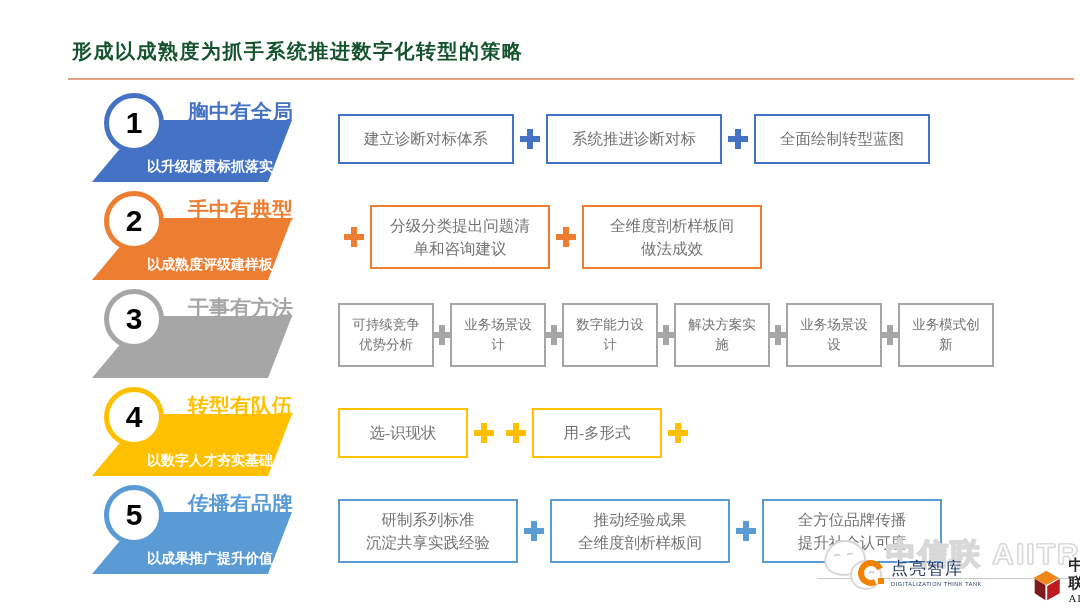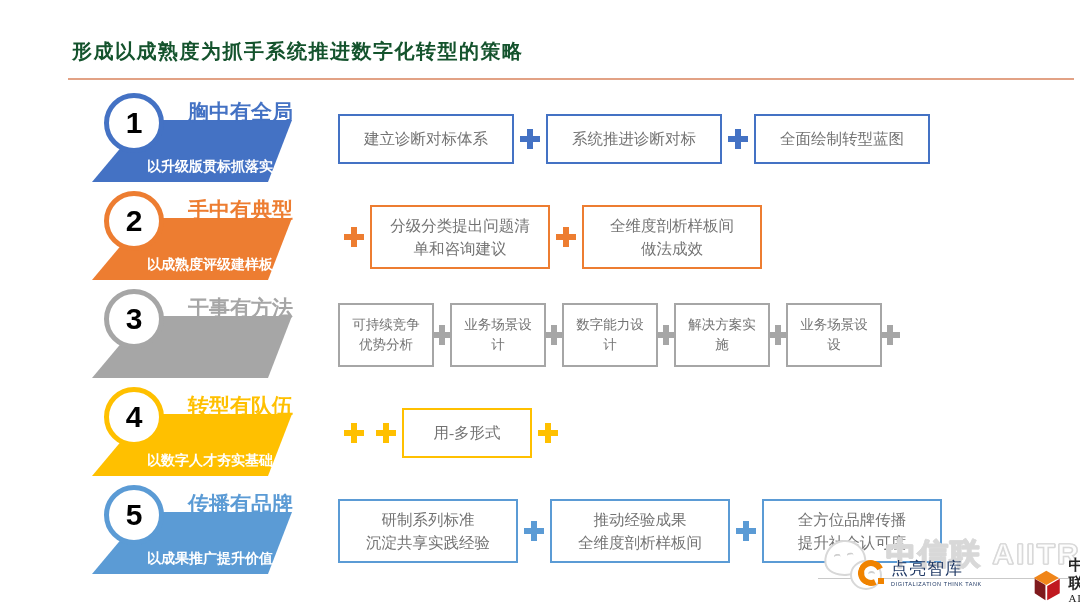--- a/index.html
+++ b/index.html
@@ -132,33 +132,36 @@
   <span class="plus"></span>
 <div class="box">数字能力设
 计</div>
   <span class="plus"></span>
 <div class="box">解决方案实
 施</div>
   <span class="plus"></span>
 <div class="box">业务场景设
 设</div>
   <span class="plus"></span>
+<div class="box">业务模式创
+新</div>
         </div>
   </div>
 
   <div class="row" style="--c: #FFC000; --bw: 130px; --bh: 50px; --fs: 15.5px; --pm: 6px;">
     <div class="banner">
       <div class="para"></div>
       <div class="circle">
         <span>4</span>
       </div>
       <div class="heading">转型有队伍</div>
       <div class="blabel">以数字人才夯实基础</div>
     </div>
     <div class="items">
+          <div class="box">选-识现状</div>
   <span class="plus"></span>
   <span class="plus"></span>
 <div class="box">用-多形式</div>
   <span class="plus"></span>
         </div>
   </div>
 
   <div class="row" style="--c: #5B9BD5; --bw: 180px; --bh: 64px; --fs: 15.5px; --pm: 6px;">
     <div class="banner">
       <div class="para"></div>

